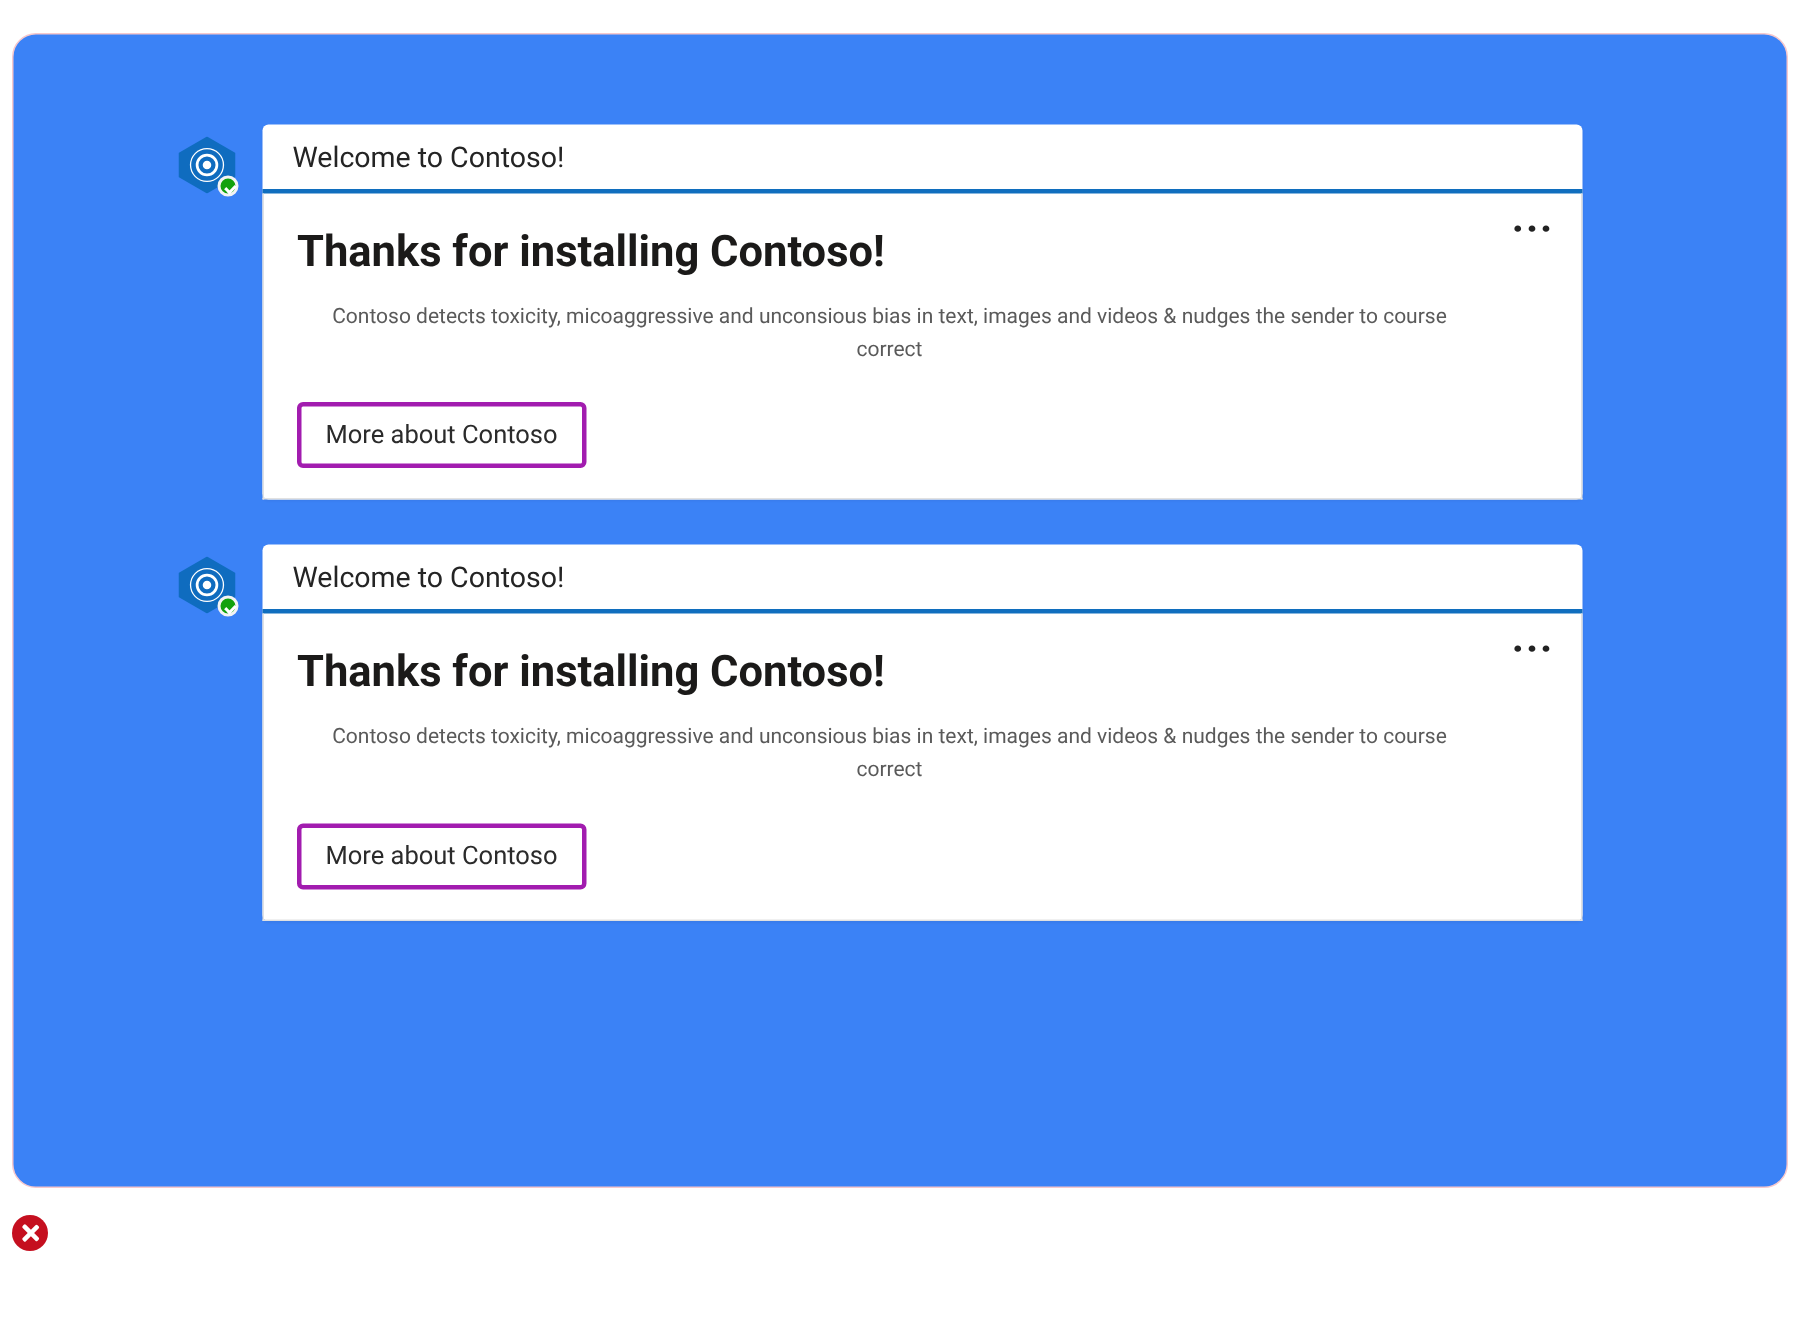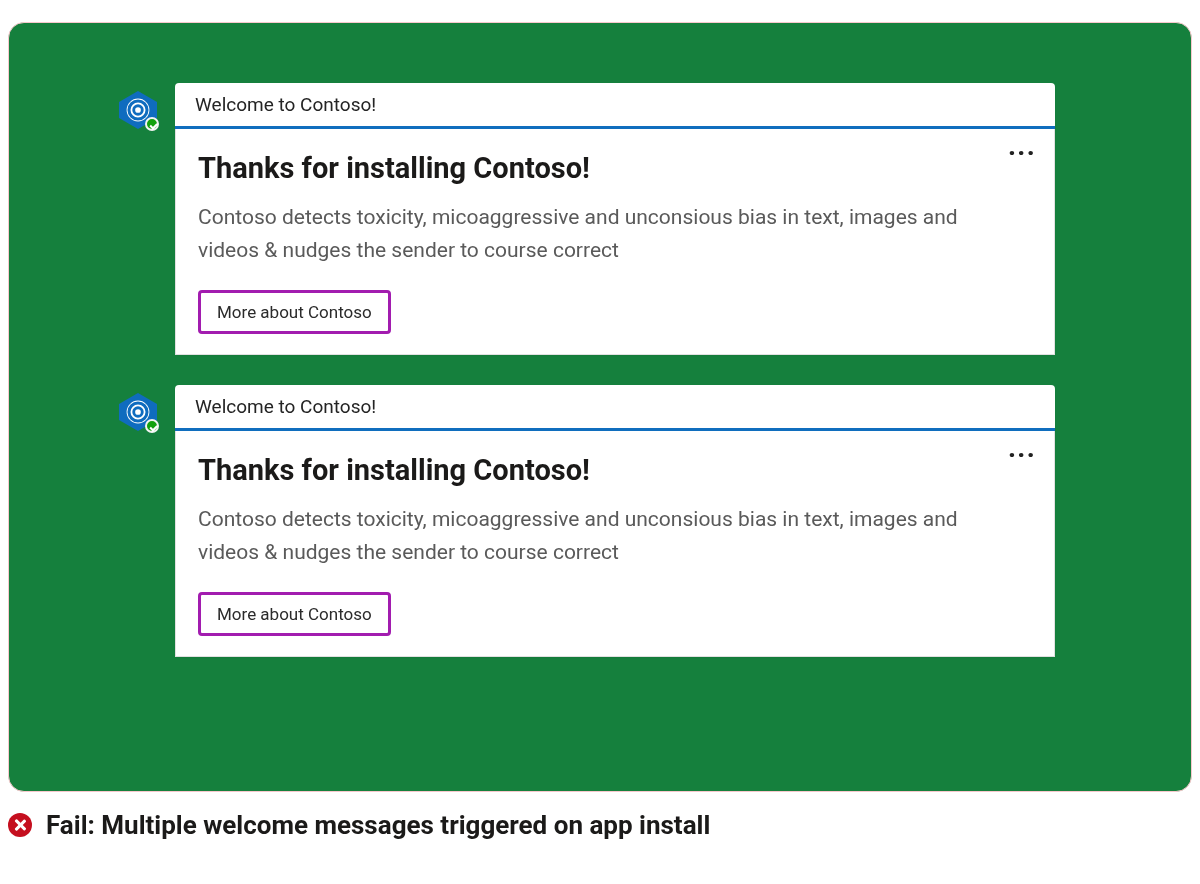--- a/index.html
+++ b/index.html
@@ -7,21 +7,21 @@
       font-family: "Segoe UI", -apple-system, BlinkMacSystemFont, Roboto, sans-serif;
       background: #ffffff;
       width: 1200px;
       height: 884px;
       overflow: hidden;
     }
     .outer-frame {
       margin: 22px 8px 8px 8px;
       border: 1.5px solid #f7c8cc;
       border-radius: 16px;
-      background: #15803d;
+      background: #3b82f6;
       height: 770px;
       padding: 60px 0 0 0;
       position: relative;
     }
     .message-block {
       display: flex;
       align-items: flex-start;
       margin: 0 0 30px 110px;
     }
     .avatar {
@@ -74,25 +74,26 @@
       padding: 22px 22px 20px 22px;
       position: relative;
     }
     .card-title {
       font-size: 29px;
       font-weight: 700;
       color: #1b1a19;
       margin-bottom: 16px;
     }
     .card-desc {
-      font-size: 21px;
+      font-size: 14px;
       color: #5a5a5a;
       line-height: 1.55;
       margin-bottom: 24px;
       max-width: 790px;
+      text-align: center;
     }
     .card-button {
       display: inline-block;
       border: 3px solid #a21caf;
       border-radius: 4px;
       padding: 9px 16px;
       font-size: 17px;
       color: #2b2b2b;
       background: #ffffff;
       cursor: pointer;
@@ -185,14 +186,13 @@
         <div class="card-desc">Contoso detects toxicity, micoaggressive and unconsious bias in text, images and videos &amp; nudges the sender to course correct</div>
         <button class="card-button">More about Contoso</button>
       </div>
     </div>
   </div>
 
 </div>
 
 <div class="fail-row">
   <span class="fail-icon"></span>
-  <span class="fail-text">Fail: Multiple welcome messages triggered on app install</span>
 </div>
 
 </body></html>

